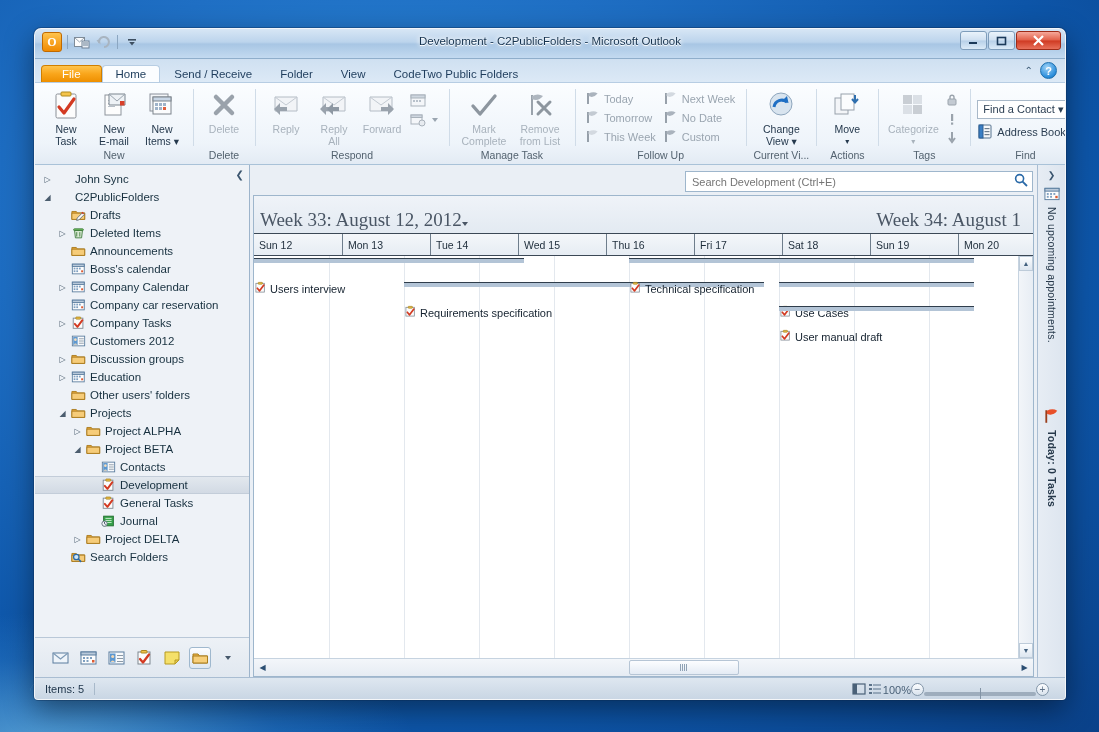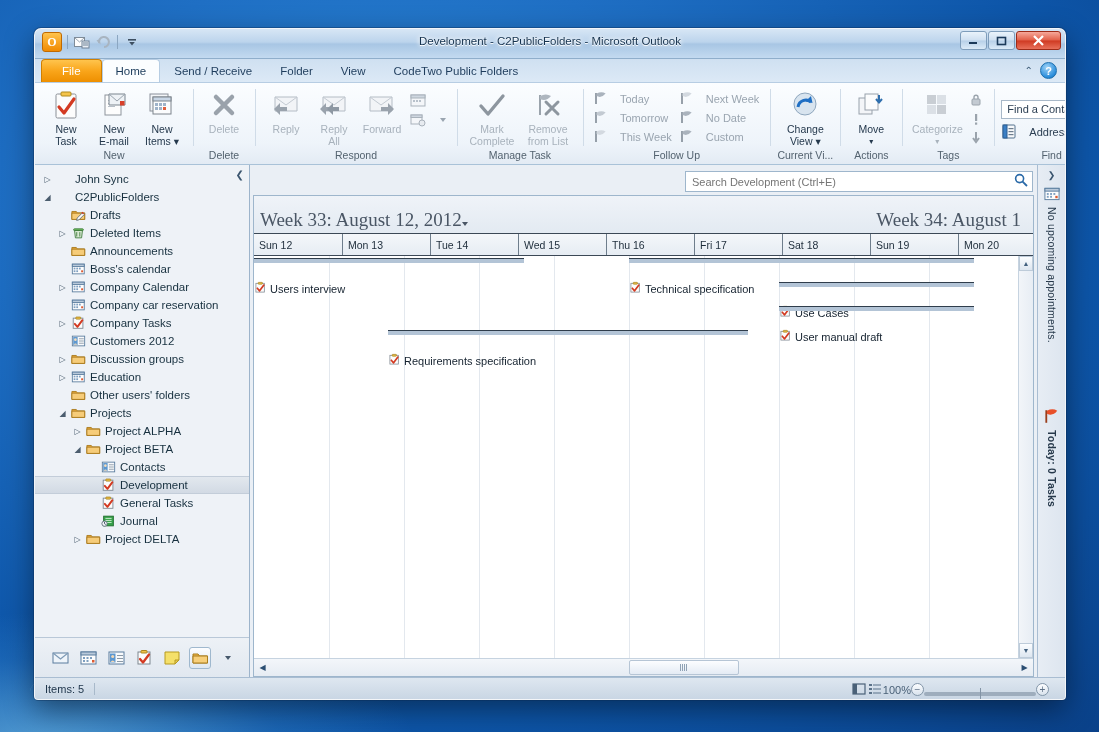--- a/index.html
+++ b/index.html
@@ -71,21 +71,21 @@
   }
 
   
   .tabstrip {
     height: 24px; flex: 0 0 24px; display: flex; align-items: flex-end;
     background: linear-gradient(to bottom,#cfe0f1,#dce9f6);
     padding-left: 6px; position: relative;
     border-bottom: 1px solid #b7cde3;
   }
   .tab {
-    height: 23px; padding: 0 13px; font-size: 11.5px; color: #1e3c5c;
+    height: 17px; padding: 0 13px; font-size: 11.5px; color: #1e3c5c;
     display: flex; align-items: center;
     border: 1px solid transparent; border-bottom: none;
     border-radius: 4px 4px 0 0;
   }
   .tab.file {
     background: linear-gradient(to bottom,#ffc44d 0%,#f9a51a 50%,#ee8f00 100%);
     color: #fff; border-color: #d07f00; font-weight: normal; padding: 0 20px;
   }
   .tab.active { background: #fbfdff; border-color: #b7cde3; color: #1b3a5a; }
   .ribbon-right { position: absolute; right: 8px; bottom: 3px; display: flex; align-items: center; gap: 7px; }
@@ -114,21 +114,21 @@
     position: relative;
   }
   .rbig {
     width: 48px; display: flex; flex-direction: column; align-items: center;
     font-size: 10.5px; color: #25394d; line-height: 11.5px; text-align: center; padding-top: 2px;
   }
   .rbig.wide { width: 56px; }
   .rbig.dim { color: #a8b2bc; }
   .rbig .ico { height: 32px; display: flex; align-items: center; justify-content: center; margin-bottom: 3px; }
   .rsmall {
-    display: flex; align-items: center; gap: 12px; font-size: 11px; color: #2b3e52;
+    display: flex; align-items: center; gap: 4px; font-size: 11px; color: #2b3e52;
     height: 19px; padding: 0 4px; white-space: nowrap;
   }
   .rsmall.dim { color: #9aa5b0; }
   .rcol { display: flex; flex-direction: column; }
   .caret { width: 0; height: 0; border-left: 3px solid transparent; border-right: 3px solid transparent; border-top: 4px solid #46586b; display: inline-block; }
 
   
   .body { flex: 1; display: flex; min-height: 0; background: #dfe7f0; }
 
   
@@ -916,20 +916,33 @@
             <span class="nav-exp">
               <span>▷</span>
             </span>
             <span class="nav-ico">
               <svg width="15" height="14" viewBox="0 0 17 15">
                 <path d="M1 3.5 h5 l1.3 1.6 h8.2 v7.4 h-14.5z" fill="#e9a93c" stroke="#a9791c"></path>
                 <path d="M1 5.4 h14.5 v7.1 h-14.5z" fill="#f6cc79" stroke="#a9791c"></path>
               </svg>
             </span>
             <span class="nav-label">Project DELTA</span>
+          </div>
+          <div class="nav-row">
+            <span style="width:21px;flex:0 0 21px"></span>
+            <span class="nav-exp"></span>
+            <span class="nav-ico">
+              <svg width="15" height="14" viewBox="0 0 17 15">
+                <path d="M1 3.5 h5 l1.3 1.6 h8.2 v7.4 h-14.5z" fill="#e9a93c" stroke="#a9791c"></path>
+                <path d="M1 5.4 h14.5 v7.1 h-14.5z" fill="#f6cc79" stroke="#a9791c"></path>
+                <circle cx="6" cy="7.5" r="3.1" fill="#cfe6f7" stroke="#2b6aa8" stroke-width="1.4"></circle>
+                <path d="M8.3 9.8 L11.5 13" stroke="#2b6aa8" stroke-width="1.8"></path>
+              </svg>
+            </span>
+            <span class="nav-label">Search Folders</span>
           </div>
         </div>
       <div class="nav-bottom">
         <div class="nb">
           <svg width="17" height="14" viewBox="0 0 17 14">
             <rect x="1" y="2" width="15" height="10" fill="#eef4fa" stroke="#5a7d9e"></rect>
             <path d="M1 2 l7.5 6 l7.5 -6" fill="none" stroke="#7f9bb6" stroke-width="1.3"></path>
           </svg>
         </div>
         <div class="nb">
@@ -1038,21 +1051,21 @@
               <div class="bar" style="width:270px"></div>
               <div class="lbl">
                 <span><svg width="13" height="13" viewBox="0 0 17 15">
                     <rect x="2.5" y="2" width="11" height="11.5" fill="#fcfcfc" stroke="#7e8790"></rect>
                     <rect x="5.5" y="0.8" width="5.5" height="2.3" rx="0.6" fill="#f0c24a" stroke="#ab8620"></rect>
                     <path d="M4.3 8.5 l3 3.4 l5.6 -7.6" fill="none" stroke="#d33a22" stroke-width="2.2" stroke-linecap="round" stroke-linejoin="round"></path>
                   </svg></span>
                 <span>Users interview</span>
               </div>
             </div>
-            <div class="task" style="left: 134px; top: 26px; margin-top: 48px;">
+            <div class="task" style="left: 150px; top: 26px;">
               <div class="bar" style="width:360px"></div>
               <div class="lbl">
                 <span><svg width="13" height="13" viewBox="0 0 17 15">
                     <rect x="2.5" y="2" width="11" height="11.5" fill="#fcfcfc" stroke="#7e8790"></rect>
                     <rect x="5.5" y="0.8" width="5.5" height="2.3" rx="0.6" fill="#f0c24a" stroke="#ab8620"></rect>
                     <path d="M4.3 8.5 l3 3.4 l5.6 -7.6" fill="none" stroke="#d33a22" stroke-width="2.2" stroke-linecap="round" stroke-linejoin="round"></path>
                   </svg></span>
                 <span>Requirements specification</span>
               </div>
             </div>

